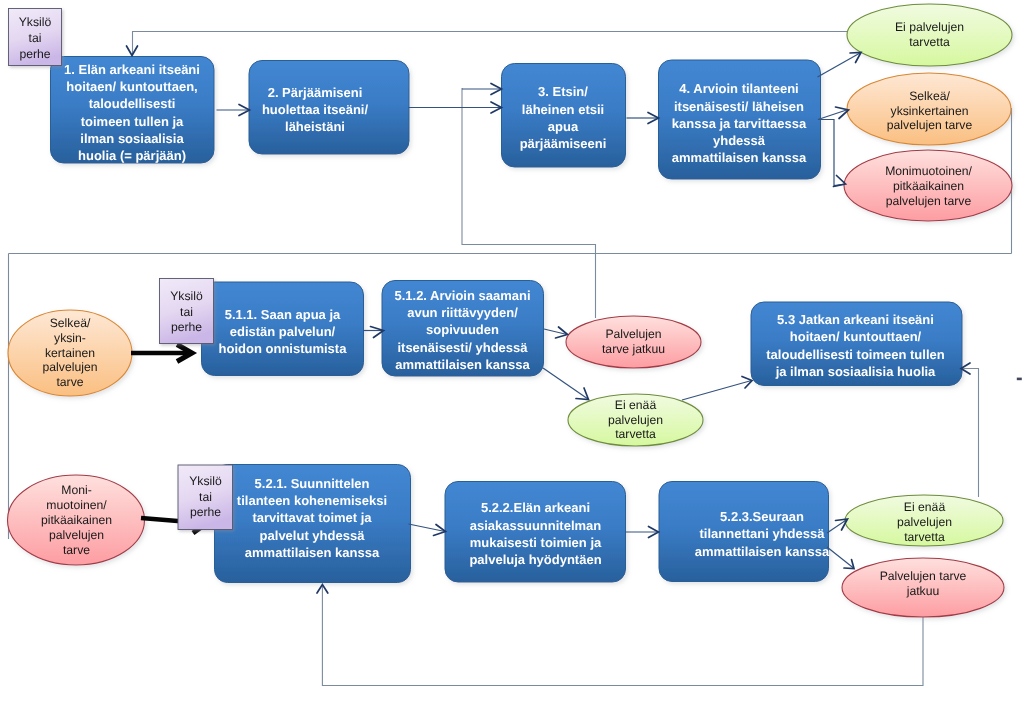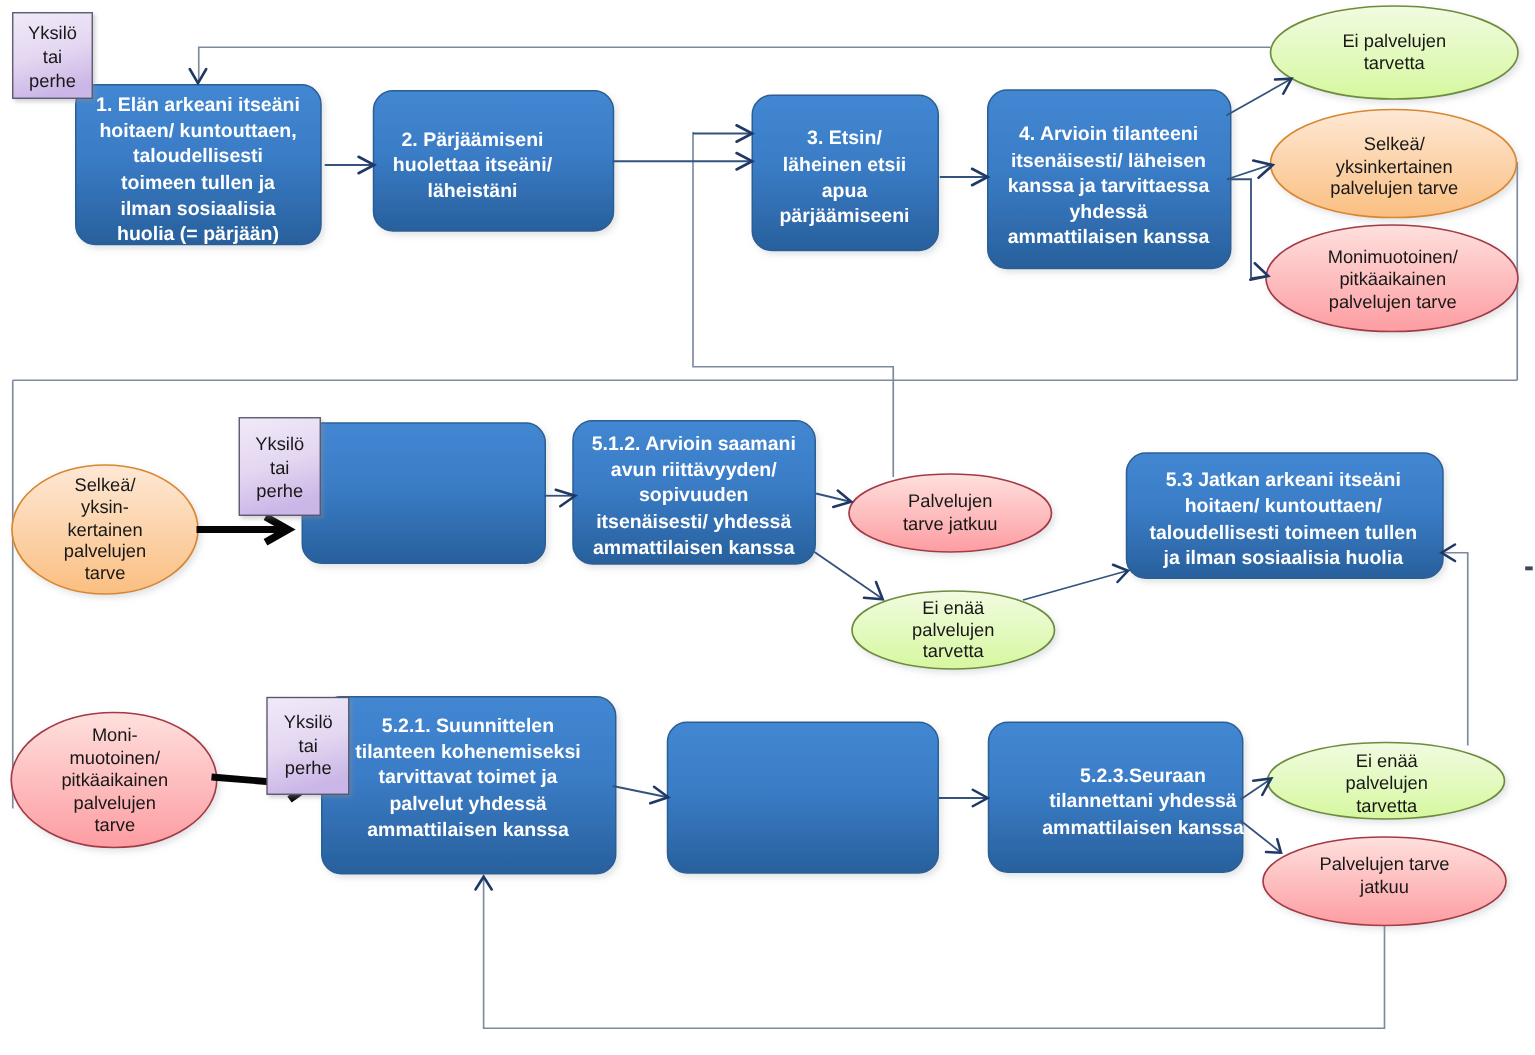--- a/index.html
+++ b/index.html
@@ -190,20 +190,25 @@
 yksin-
 kertainen
 palvelujen
 tarve</span>
     </div>
 <div class="lbl yktext" style="left:159px;top:279.5px;width:55px;height:66px;">
       <span>Yksilö
 tai
 perhe</span>
     </div>
+<div class="lbl boxtext" style="left:201px;top:285px;width:163px;height:93px;">
+      <span>5.1.1. Saan apua ja
+edistän palvelun/
+hoidon onnistumista</span>
+    </div>
 <div class="lbl boxtext" style="left:382px;top:282.5px;width:161px;height:95px;">
       <span>5.1.2. Arvioin saamani
 avun riittävyyden/
 sopivuuden
 itsenäisesti/ yhdessä
 ammattilaisen kanssa</span>
     </div>
 <div class="lbl elltext" style="left:574px;top:316px;width:119px;height:52px;">
       <span>Palvelujen
 tarve jatkuu</span>
@@ -231,20 +236,26 @@
 tai
 perhe</span>
     </div>
 <div class="lbl boxtext" style="left:214px;top:459px;width:196px;height:118px;">
       <span>5.2.1.  Suunnittelen
 tilanteen kohenemiseksi
 tarvittavat toimet ja
 palvelut yhdessä
 ammattilaisen kanssa</span>
     </div>
+<div class="lbl boxtext" style="left:445px;top:483.5px;width:181px;height:101px;">
+      <span>5.2.2.Elän arkeani
+asiakassuunnitelman
+mukaisesti toimien ja
+palveluja hyödyntäen</span>
+    </div>
 <div class="lbl boxtext" style="left:694px;top:484px;width:136px;height:100px;">
       <span>5.2.3.Seuraan
 tilannettani yhdessä
 ammattilaisen kanssa</span>
     </div>
 <div class="lbl elltext" style="left:866px;top:497px;width:117px;height:51px;">
       <span>Ei enää
 palvelujen
 tarvetta</span>
     </div>

